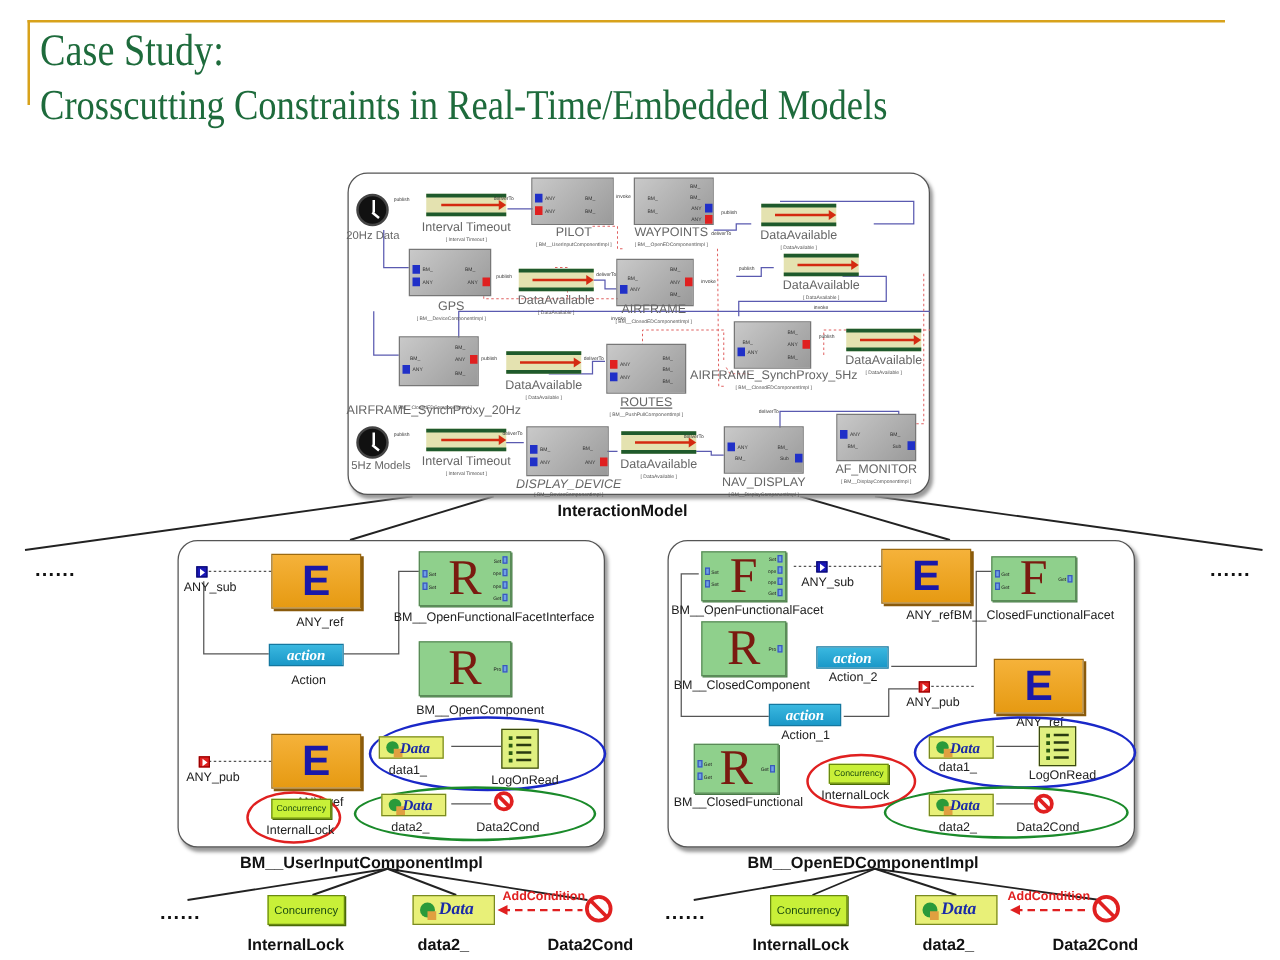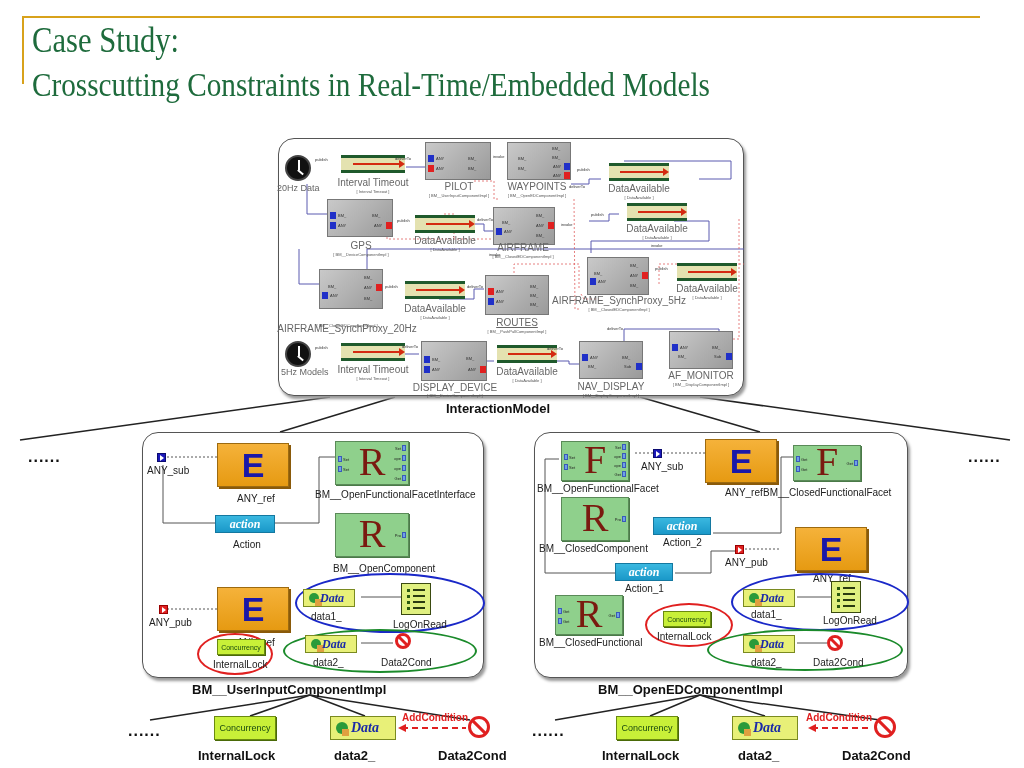--- a/index.html
+++ b/index.html
@@ -267,21 +267,21 @@
 
   <div class="comp" style="left:142px; top:202px; width:66px; height:40px;">
     <div class="port b" style="left:2px; top:14px;"></div>
       <div class="plabel" style="left:10px; top:15px;">BM_</div>
     <div class="port b" style="left:2px; top:24px;"></div>
       <div class="plabel" style="left:10px; top:25px;">ANY</div>
     <div class="plabel" style="left:44px; top:14px;">BM_</div>
     <div class="port r" style="left:58px; top:24px;"></div>
       <div class="plabel" style="left:46px; top:25px;">ANY</div>
   </div>
-  <div class="clabel" style="left:176px; top:243px;">DISPLAY_DEVICE</div>
+  <div class="clabel" style="left:176px; top:243px;font-style:italic;">DISPLAY_DEVICE</div>
   <div class="csub" style="left:176px; top:254px;">[ BM__DeviceComponentImpl ]</div>
 
   <div class="chan" style="left:218px; top:206px; width:60px; height:18px;">
       <div class="arrow"></div>
     </div>
   <div class="clabel" style="left:248px; top:227px;">DataAvailable</div>
   <div class="csub" style="left:248px; top:239px;">[ DataAvailable ]</div>
   <div class="plabel" style="left:268px; top:207px;">deliverTo</div>
 
   <div class="comp" style="left:300px; top:202px; width:64px; height:38px;">

